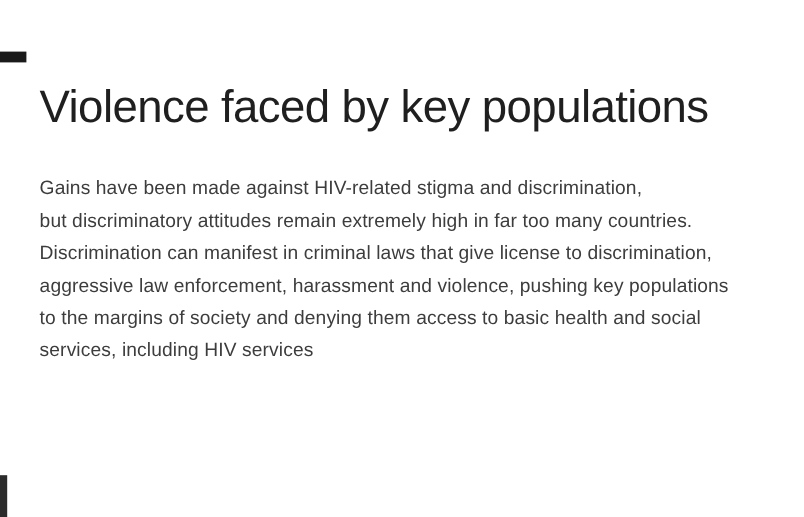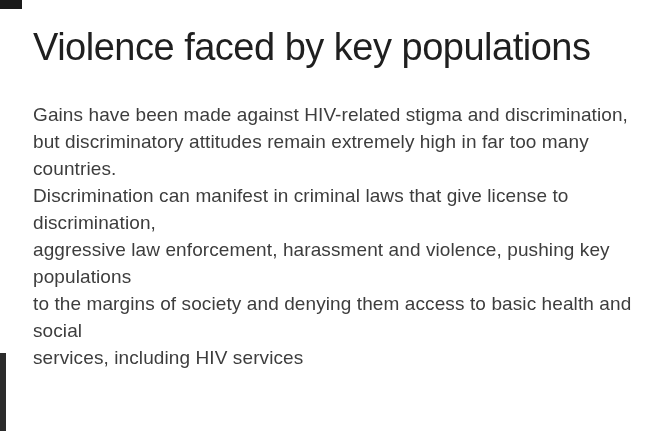--- a/index.html
+++ b/index.html
@@ -11,20 +11,21 @@
     height: 431px;
     background: #ffffff;
     position: relative;
     overflow: hidden;
     font-family: "Liberation Sans", sans-serif;
   }
   .slide {
     position: absolute;
     inset: 0;
     background: #ffffff;
+    margin-top: 43px;
   }
   .edge-bar {
     position: absolute;
     background: #1a1a1a;
   }
   .edge-bar.top-left {
     left: 0;
     top: 0;
     width: 22px;
     height: 9px;
@@ -46,21 +47,21 @@
     font-weight: 400;
     letter-spacing: -0.5px;
     color: #1f1f1f;
     white-space: nowrap;
   }
   .body-text {
     position: absolute;
     left: 33px;
     top: 101px;
     width: 615px;
-    font-size: 19px;
+    font-size: 16px;
     line-height: 27px;
     font-weight: 400;
     letter-spacing: 0.1px;
     color: #3d3d3d;
     white-space: pre-line;
   }
 </style>
 </head>
 <body>
 

